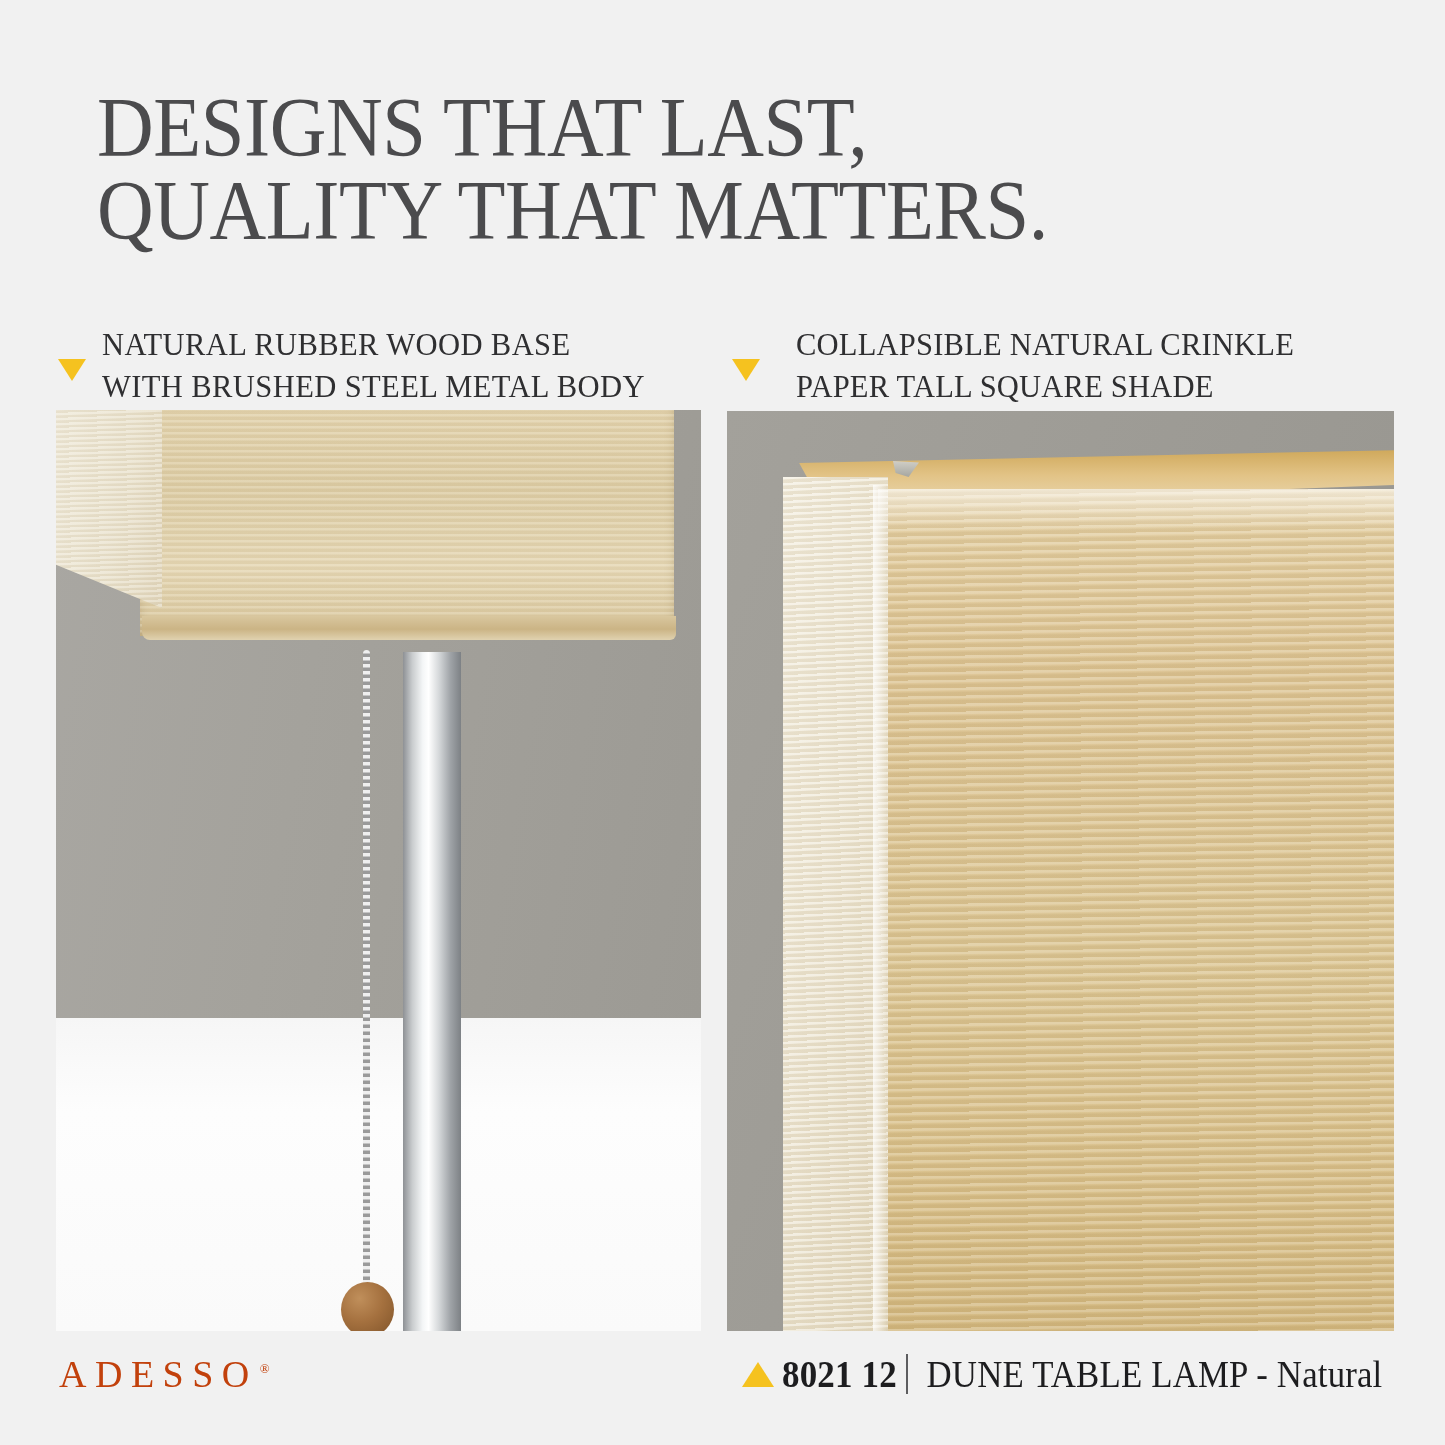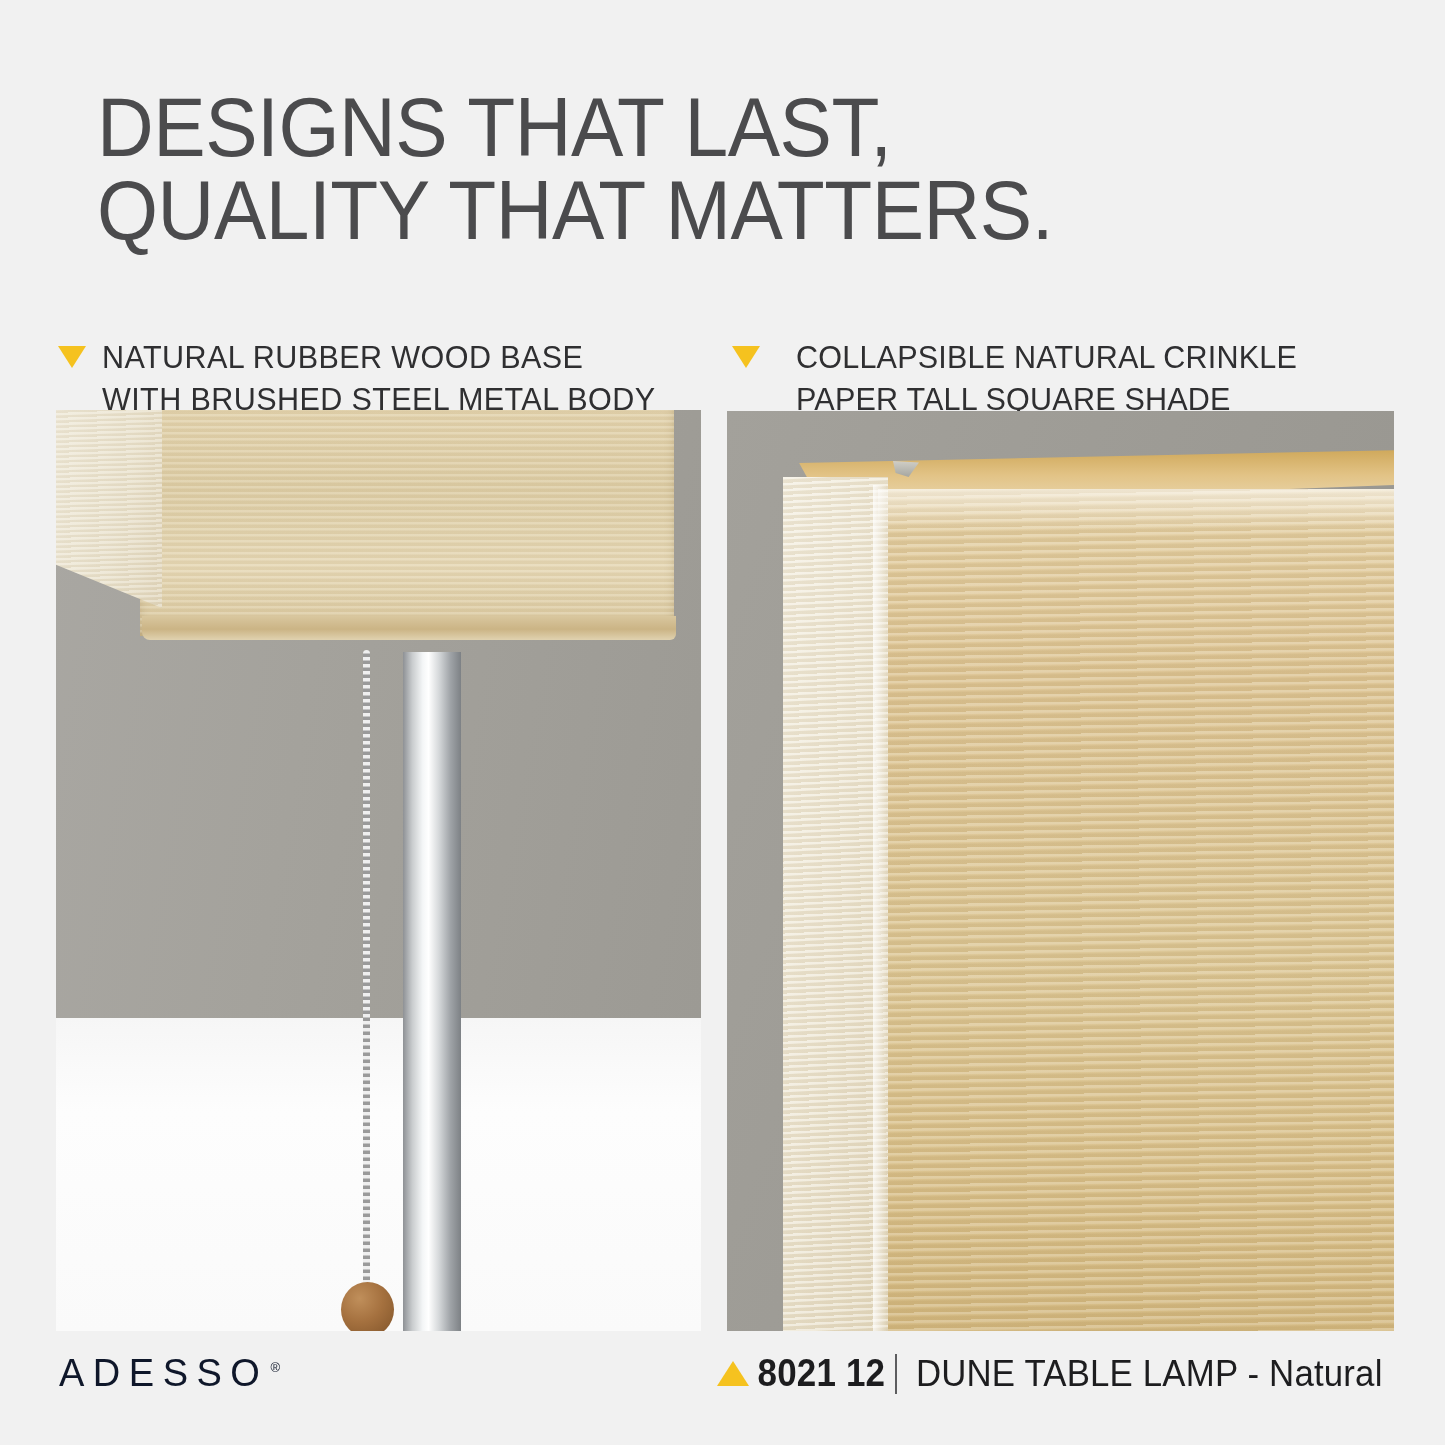--- a/index.html
+++ b/index.html
@@ -14,20 +14,21 @@
     font-family: "Liberation Sans", sans-serif;
     overflow: hidden;
     position: relative;
     -webkit-font-smoothing: antialiased;
   }
 
   .page {
     position: absolute;
     inset: 0;
     background: #f1f1f1;
+    font-family: Liberation Serif, serif;
   }
 
   
   .headline {
     position: absolute;
     left: 97px;
     top: 86px;
     width: 1280px;
     color: #4b4b4d;
     font-size: 84px;
@@ -45,23 +46,23 @@
   
   .captions {
     position: absolute;
     left: 56px;
     top: 320px;
     width: 1340px;
     height: 80px;
   }
   .caption {
     position: absolute;
-    top: 17px;
+    top: 4px;
     display: flex;
-    align-items: flex-start;
+    align-items: center;
     gap: 16px;
   }
   .caption.left  { left: 2px; }
   .caption.right { left: 676px; gap: 36px; }
 
   .tri-down {
     width: 0;
     height: 0;
     margin-top: 9px;
     border-left: 14px solid transparent;
@@ -278,21 +279,21 @@
     background: linear-gradient(180deg,#cfd3d6,#9aa0a4);
     clip-path: polygon(0 0, 100% 10%, 60% 100%, 10% 75%);
     opacity: .85;
   }
 
   
   .footer-brand {
     position: absolute;
     left: 59px;
     top: 1352px;
-    color: #0f172a;
+    color: #c2410c;
     font-size: 38px;
     font-weight: 300;
     letter-spacing: 8.5px;
     white-space: nowrap;
   }
   .footer-brand .reg {
     font-size: 13px;
     vertical-align: super;
     letter-spacing: 0;
     margin-left: 2px;

